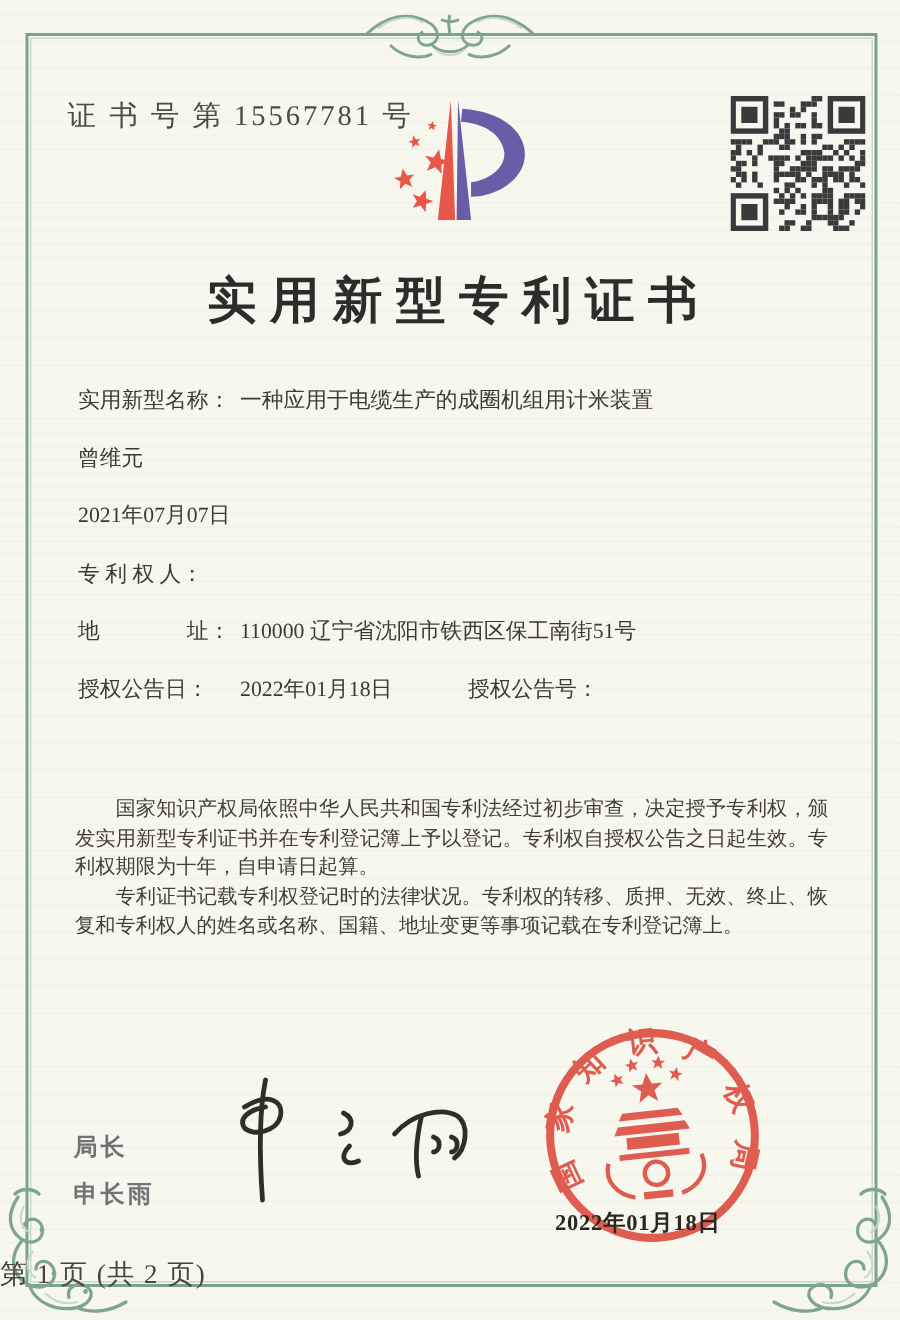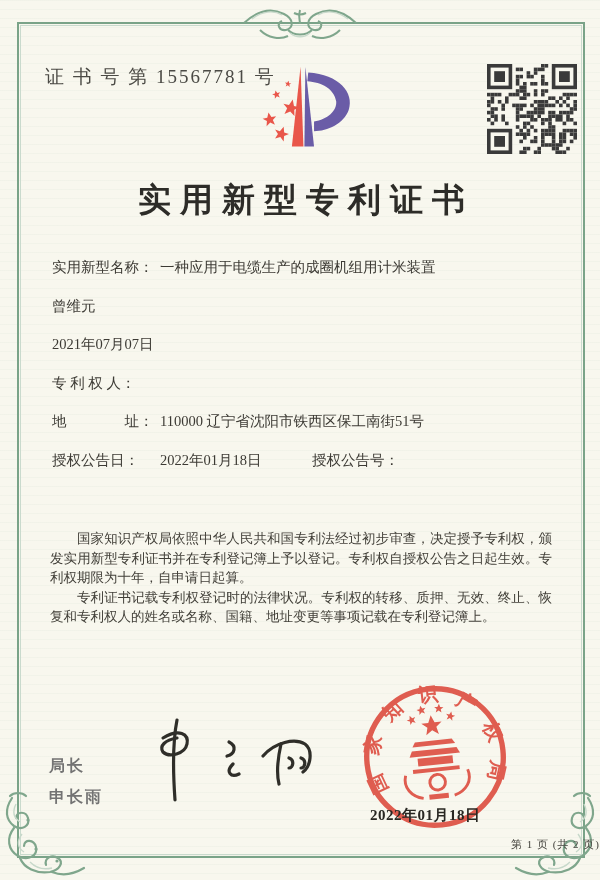--- a/index.html
+++ b/index.html
@@ -35,21 +35,21 @@
          color:#413f38;text-align:justify;}
   .paras p{margin:0;text-indent:2em;}
   
   .officer{left:49px;top:756px;z-index:3;font-family:"Liberation Sans",sans-serif;
            font-weight:700;font-size:16px;color:#737373;letter-spacing:2px;}
   .officer div{line-height:20px;margin-bottom:11px;}
   .sig{left:133px;top:714px;width:200px;height:92px;z-index:3;}
   .seal{left:357px;top:679px;width:156px;height:156px;z-index:4;transform:rotate(-6deg);opacity:.86;}
   .seal-date{left:370px;top:806px;z-index:5;font-size:15px;font-weight:700;
              color:#282722;letter-spacing:.5px;}
-  .footer{left:0;right:0;top:837px;text-align:right;z-index:3;font-size:11px;
+  .footer{left:0;right:0;top:837px;text-align:left;z-index:3;font-size:18px;
           color:#45443e;letter-spacing:1px;}
 </style>
 </head>
 <body>
 
 <div class="abs frame"></div>
 
 <div class="abs orn-top">
   <svg width="304" height="46" viewBox="0 0 304 46">
     <g fill="none" stroke="#7fa68c" stroke-width="2">

